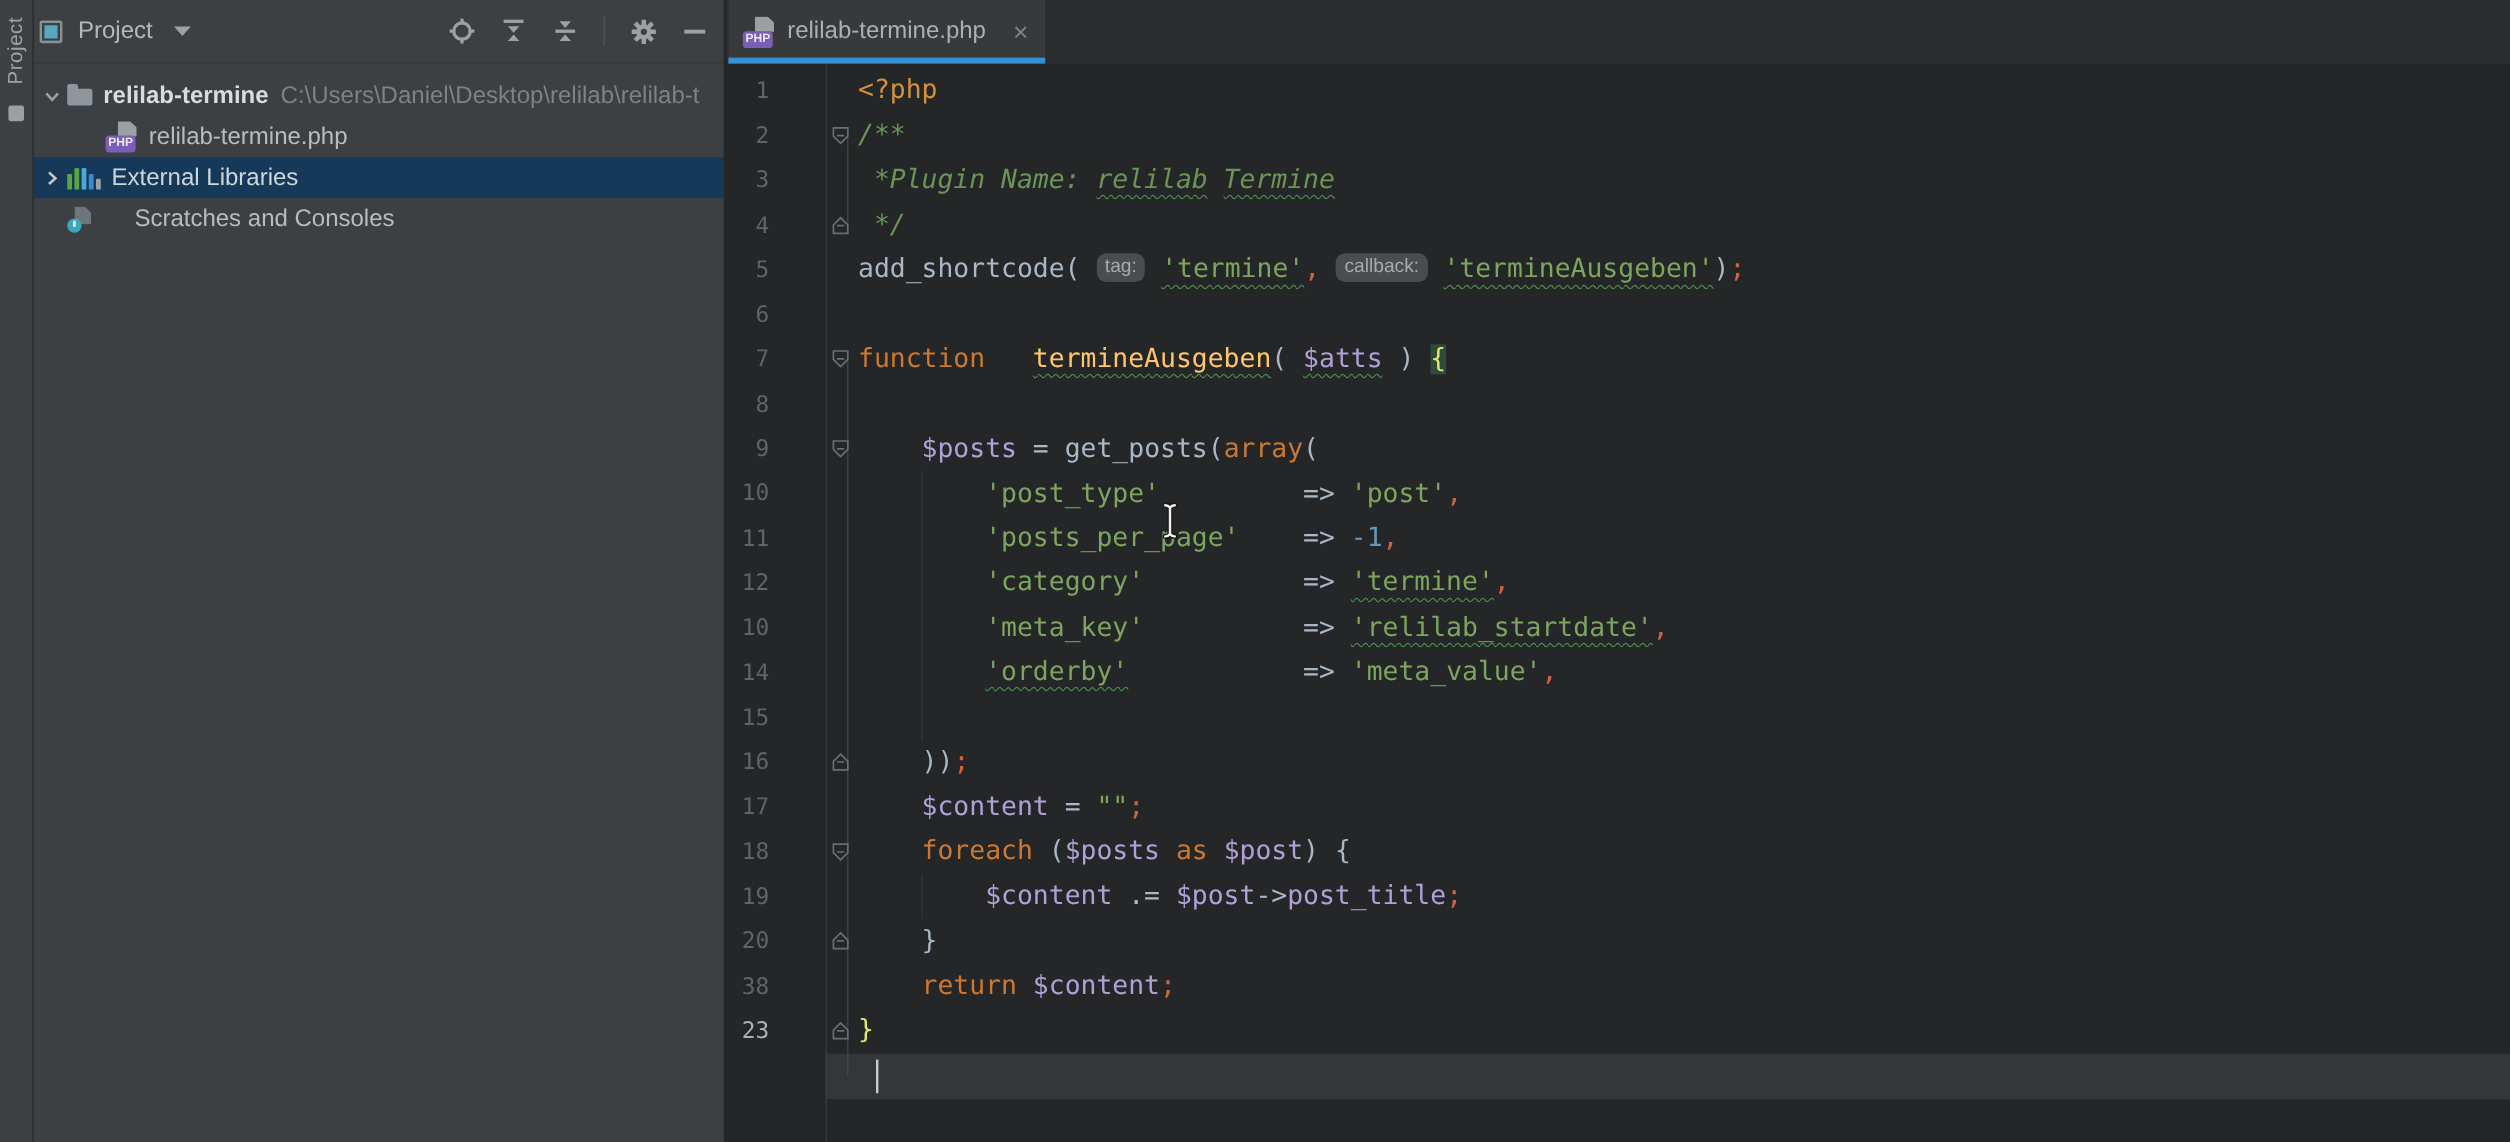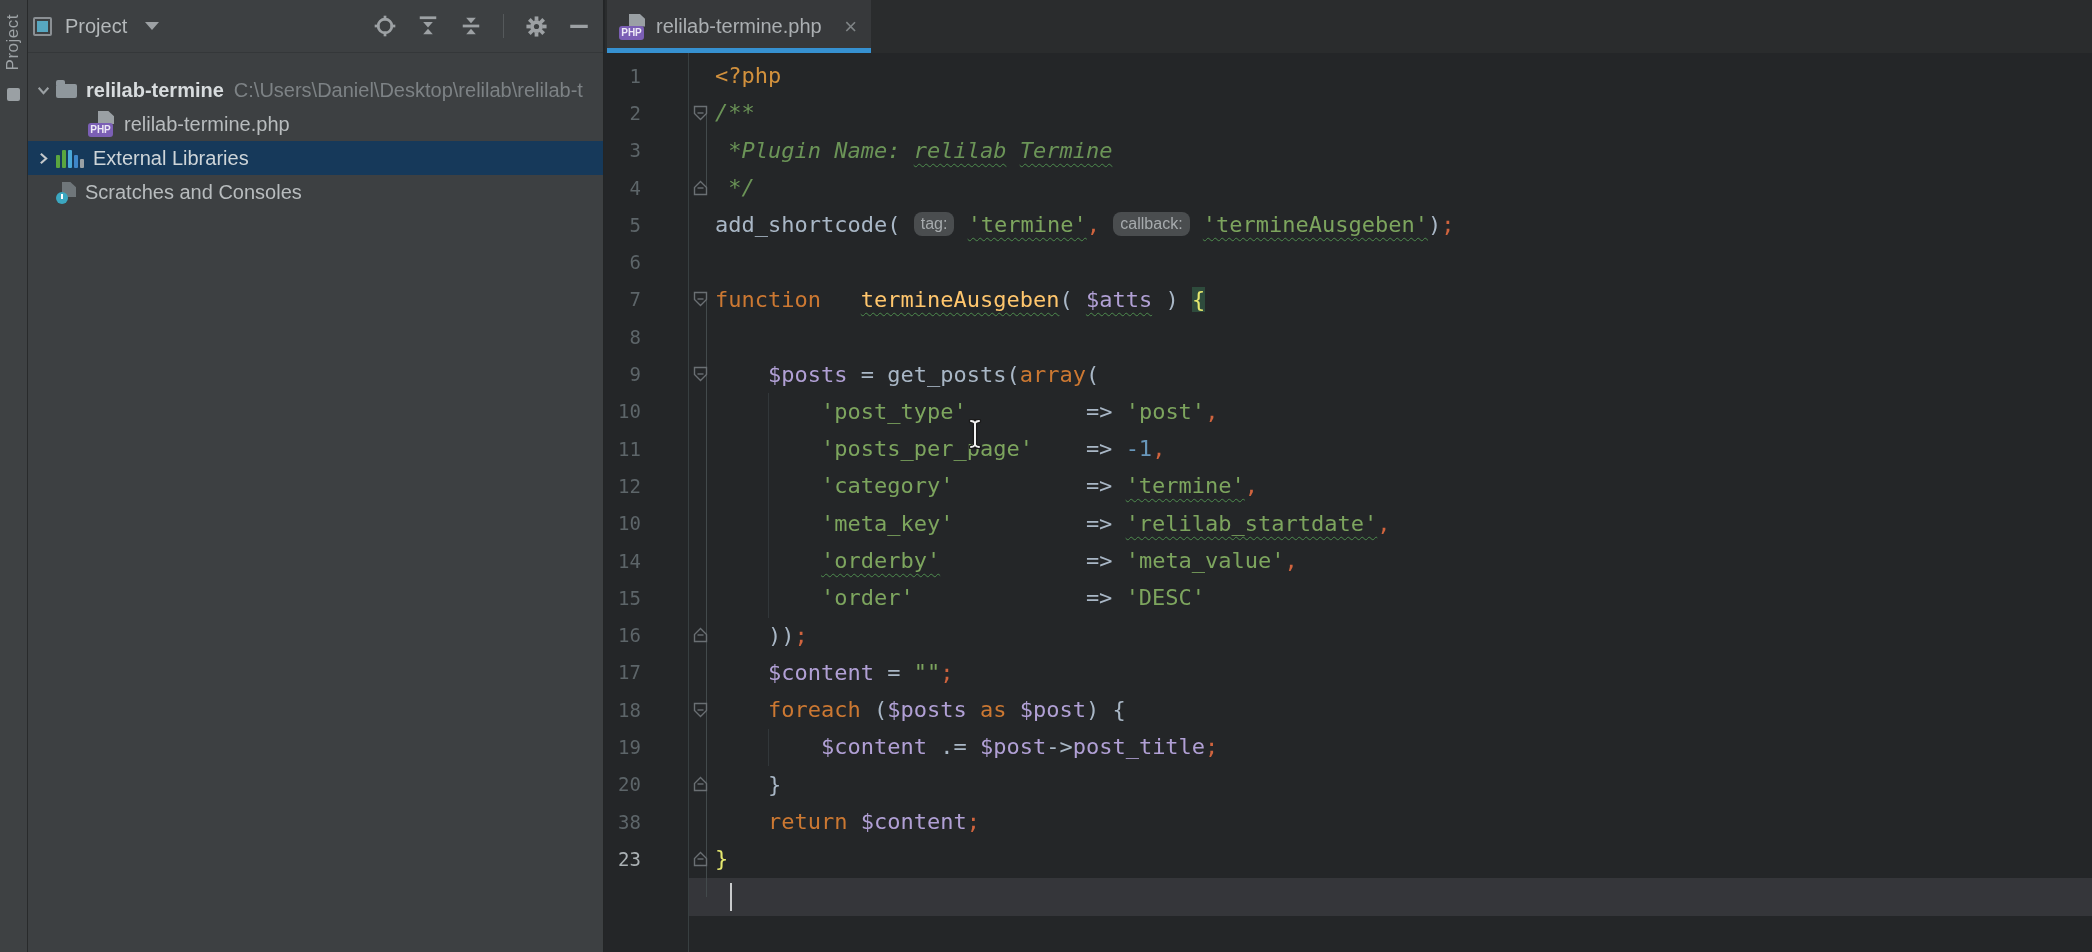--- a/index.html
+++ b/index.html
@@ -23,21 +23,21 @@
            border-bottom:1px solid #343739; }
   .combo-icon { width:19px; height:19px; border:2px solid #8b9094; background:#57a7c0;
            border-radius:2px; box-shadow:inset 0 0 0 2px #3d4042; flex:none; }
   #panel-header .title { font-size:20px; color:#b4b8ba; margin-left:13px; }
   .caret-down { width:0; height:0; border-left:7px solid transparent; border-right:7px solid transparent;
            border-top:8px solid #9da1a4; margin-left:18px; }
   .hdr-icons { margin-left:auto; display:flex; align-items:center; gap:21px; }
   .hdr-icons svg { display:block; }
   .hdr-divider { width:1px; height:24px; background:#55595b; }
 
-  .tree { margin-top:20px; }
+  .tree { margin-top:10px; }
   .tree-row { height:34px; display:flex; align-items:center; white-space:nowrap;
               overflow:hidden; font-size:20px; color:#b8bcbe; }
   .tree-row.selected { background:#16395a; color:#ced5d9; }
   .chev-slot { width:26px; flex:none; display:flex; justify-content:center; }
   .tree-label { margin-left:9px; }
   .tree-label.bold { font-weight:bold; color:#d8dcde; }
   .tree-path { margin-left:10px; color:#7d8285; }
 
   
   .i-folder { position:relative; width:21px; height:14px; background:#8f979c; border-radius:2px; flex:none; margin-top:2px;}
@@ -186,21 +186,21 @@
           </span>
           <span class="i-libs">
             <i style="background: rgb(90, 165, 63); height: 13px;"></i>
             <i style="background: rgb(90, 165, 63); height: 18px;"></i>
             <i style="background: rgb(74, 168, 216); height: 18px;"></i>
             <i style="background: rgb(63, 135, 201); height: 13px;"></i>
             <i style="background: rgb(154, 161, 165); height: 9px;"></i>
           </span>
           <span class="tree-label">External Libraries</span>
         </div>
-        <div class="tree-row" style="padding-left: 28px;">
+        <div class="tree-row" style="padding-left: 28px; gap: 27px;">
           <span class="i-scratch">
             <span class="doc"></span>
             <span class="clock"></span>
           </span>
           <span class="tree-label">Scratches and Consoles</span>
         </div>
       </div>
   </div>
 
   <div id="editor">
@@ -242,21 +242,21 @@
           <div class="row"><span class="ln">8</span><span class="foldcol"></span><span class="codeline"></span></div>
           <div class="row"><span class="ln">9</span><span class="foldcol"><svg width="15" height="16" viewBox="0 0 15 16">
                 <polygon points="1.5,1.5 13.5,1.5 13.5,8.5 7.5,14.5 1.5,8.5" fill="none" stroke="#6a6f73" stroke-width="1.4"></polygon>
                 <line x1="4.5" y1="8" x2="10.5" y2="8" stroke="#6a6f73" stroke-width="1.4"></line>
               </svg></span><span class="codeline"><span class="tk pln">    </span><span class="tk var">$posts</span><span class="tk pln"> = </span><span class="tk pln">get_posts</span><span class="tk pln">(</span><span class="tk kw">array</span><span class="tk pln">(</span></span></div>
           <div class="row"><span class="ln">10</span><span class="foldcol"></span><span class="codeline"><span class="tk pln">        </span><span class="tk str">'post_type'</span><span class="tk pln">         </span><span class="tk pln">=&gt; </span><span class="tk str">'post'</span><span class="tk semi">,</span></span></div>
           <div class="row"><span class="ln">11</span><span class="foldcol"></span><span class="codeline"><span class="tk pln">        </span><span class="tk str">'posts_per_page'</span><span class="tk pln">    </span><span class="tk pln">=&gt; </span><span class="tk num">-1</span><span class="tk semi">,</span></span></div>
           <div class="row"><span class="ln">12</span><span class="foldcol"></span><span class="codeline"><span class="tk pln">        </span><span class="tk str">'category'</span><span class="tk pln">          </span><span class="tk pln">=&gt; </span><span class="tk str wavy">'termine'</span><span class="tk semi">,</span></span></div>
           <div class="row"><span class="ln">10</span><span class="foldcol"></span><span class="codeline"><span class="tk pln">        </span><span class="tk str">'meta_key'</span><span class="tk pln">          </span><span class="tk pln">=&gt; </span><span class="tk str wavy">'relilab_startdate'</span><span class="tk semi">,</span></span></div>
           <div class="row"><span class="ln">14</span><span class="foldcol"></span><span class="codeline"><span class="tk pln">        </span><span class="tk str wavy">'orderby'</span><span class="tk pln">           </span><span class="tk pln">=&gt; </span><span class="tk str">'meta_value'</span><span class="tk semi">,</span></span></div>
-          <div class="row"><span class="ln">15</span><span class="foldcol"></span><span class="codeline"><span class="tk pln">        </span><span class="tk str">'order'</span><span class="tk pln">             </span><span class="tk pln">=&gt; </span><span class="tk str">'DESC'</span></span></div>
+          <div class="row"><span class="ln">15</span><span class="foldcol"></span></div>
           <div class="row"><span class="ln">16</span><span class="foldcol"><svg width="15" height="16" viewBox="0 0 15 16">
                 <polygon points="1.5,14.5 13.5,14.5 13.5,7.5 7.5,1.5 1.5,7.5" fill="none" stroke="#6a6f73" stroke-width="1.4"></polygon>
                 <line x1="4.5" y1="8" x2="10.5" y2="8" stroke="#6a6f73" stroke-width="1.4"></line>
               </svg></span><span class="codeline"><span class="tk pln">    ))</span><span class="tk semi">;</span></span></div>
           <div class="row"><span class="ln">17</span><span class="foldcol"></span><span class="codeline"><span class="tk pln">    </span><span class="tk var">$content</span><span class="tk pln"> = </span><span class="tk str">""</span><span class="tk semi">;</span></span></div>
           <div class="row"><span class="ln">18</span><span class="foldcol"><svg width="15" height="16" viewBox="0 0 15 16">
                 <polygon points="1.5,1.5 13.5,1.5 13.5,8.5 7.5,14.5 1.5,8.5" fill="none" stroke="#6a6f73" stroke-width="1.4"></polygon>
                 <line x1="4.5" y1="8" x2="10.5" y2="8" stroke="#6a6f73" stroke-width="1.4"></line>
               </svg></span><span class="codeline"><span class="tk pln">    </span><span class="tk kw">foreach</span><span class="tk pln"> (</span><span class="tk var">$posts</span><span class="tk pln"> </span><span class="tk kw">as</span><span class="tk pln"> </span><span class="tk var">$post</span><span class="tk pln">) {</span></span></div>
           <div class="row"><span class="ln">19</span><span class="foldcol"></span><span class="codeline"><span class="tk pln">        </span><span class="tk var">$content</span><span class="tk pln"> .= </span><span class="tk var">$post</span><span class="tk pln">-&gt;</span><span class="tk var">post_title</span><span class="tk semi">;</span></span></div>

